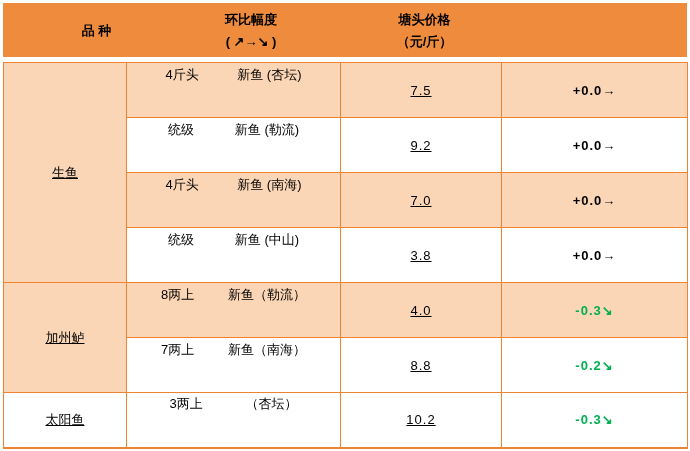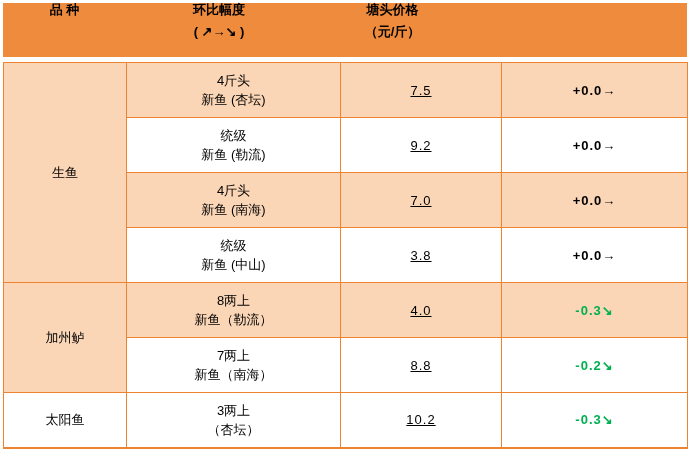--- a/index.html
+++ b/index.html
@@ -11,45 +11,46 @@
   }
   html,body{margin:0;padding:0;}
   body{
     width:690px;height:451px;background:#ffffff;
     font-family:"Liberation Sans",sans-serif;color:#000;
     position:relative;overflow:hidden;
   }
   .table-wrap{position:absolute;left:3px;top:3px;width:684px;}
   .header-row{
     display:flex;height:54px;background:var(--header-bg);
-    align-items:flex-start;
+    align-items:center;
+    padding-left:32px;
   }
   .h-cell{
     display:flex;flex-direction:column;justify-content:center;align-items:center;
     gap:9px;font-weight:bold;font-size:13px;line-height:1;
   }
   .c1{width:123px}.c2{width:214px}.c3{width:161px}.c4{width:186px}
   .gap{height:5px;background:#ffffff;}
   table.body{
     border-collapse:collapse;width:684px;table-layout:fixed;
     border:1px solid var(--border-color);border-bottom:2px solid var(--border-color);
   }
   table.body td{
     border:1px solid var(--border-color);
     text-align:center;vertical-align:middle;
     font-size:13px;padding:0;
   }
   table.body tr{height:55px;}
   .shaded{background:var(--row-bg);}
   .plain{background:#ffffff;}
   .spec-lines{
-    display:flex;flex-direction:column;justify-content:space-evenly;
+    display:flex;flex-direction:row;justify-content:space-evenly;
     height:45px;line-height:1;
   }
-  .species{font-size:13px;}
+  .species{font-size:13px;text-decoration:underline;}
   .price{font-size:13px;letter-spacing:1px;text-decoration:underline;}
   .change{font-weight:bold;font-size:13px;letter-spacing:1px;margin-top:47px;}
   .trend-flat{color:var(--flat-color);}
   .trend-down{color:var(--down-color);}
 </style>
 </head>
 <body>
 
 <div class="table-wrap">
 

